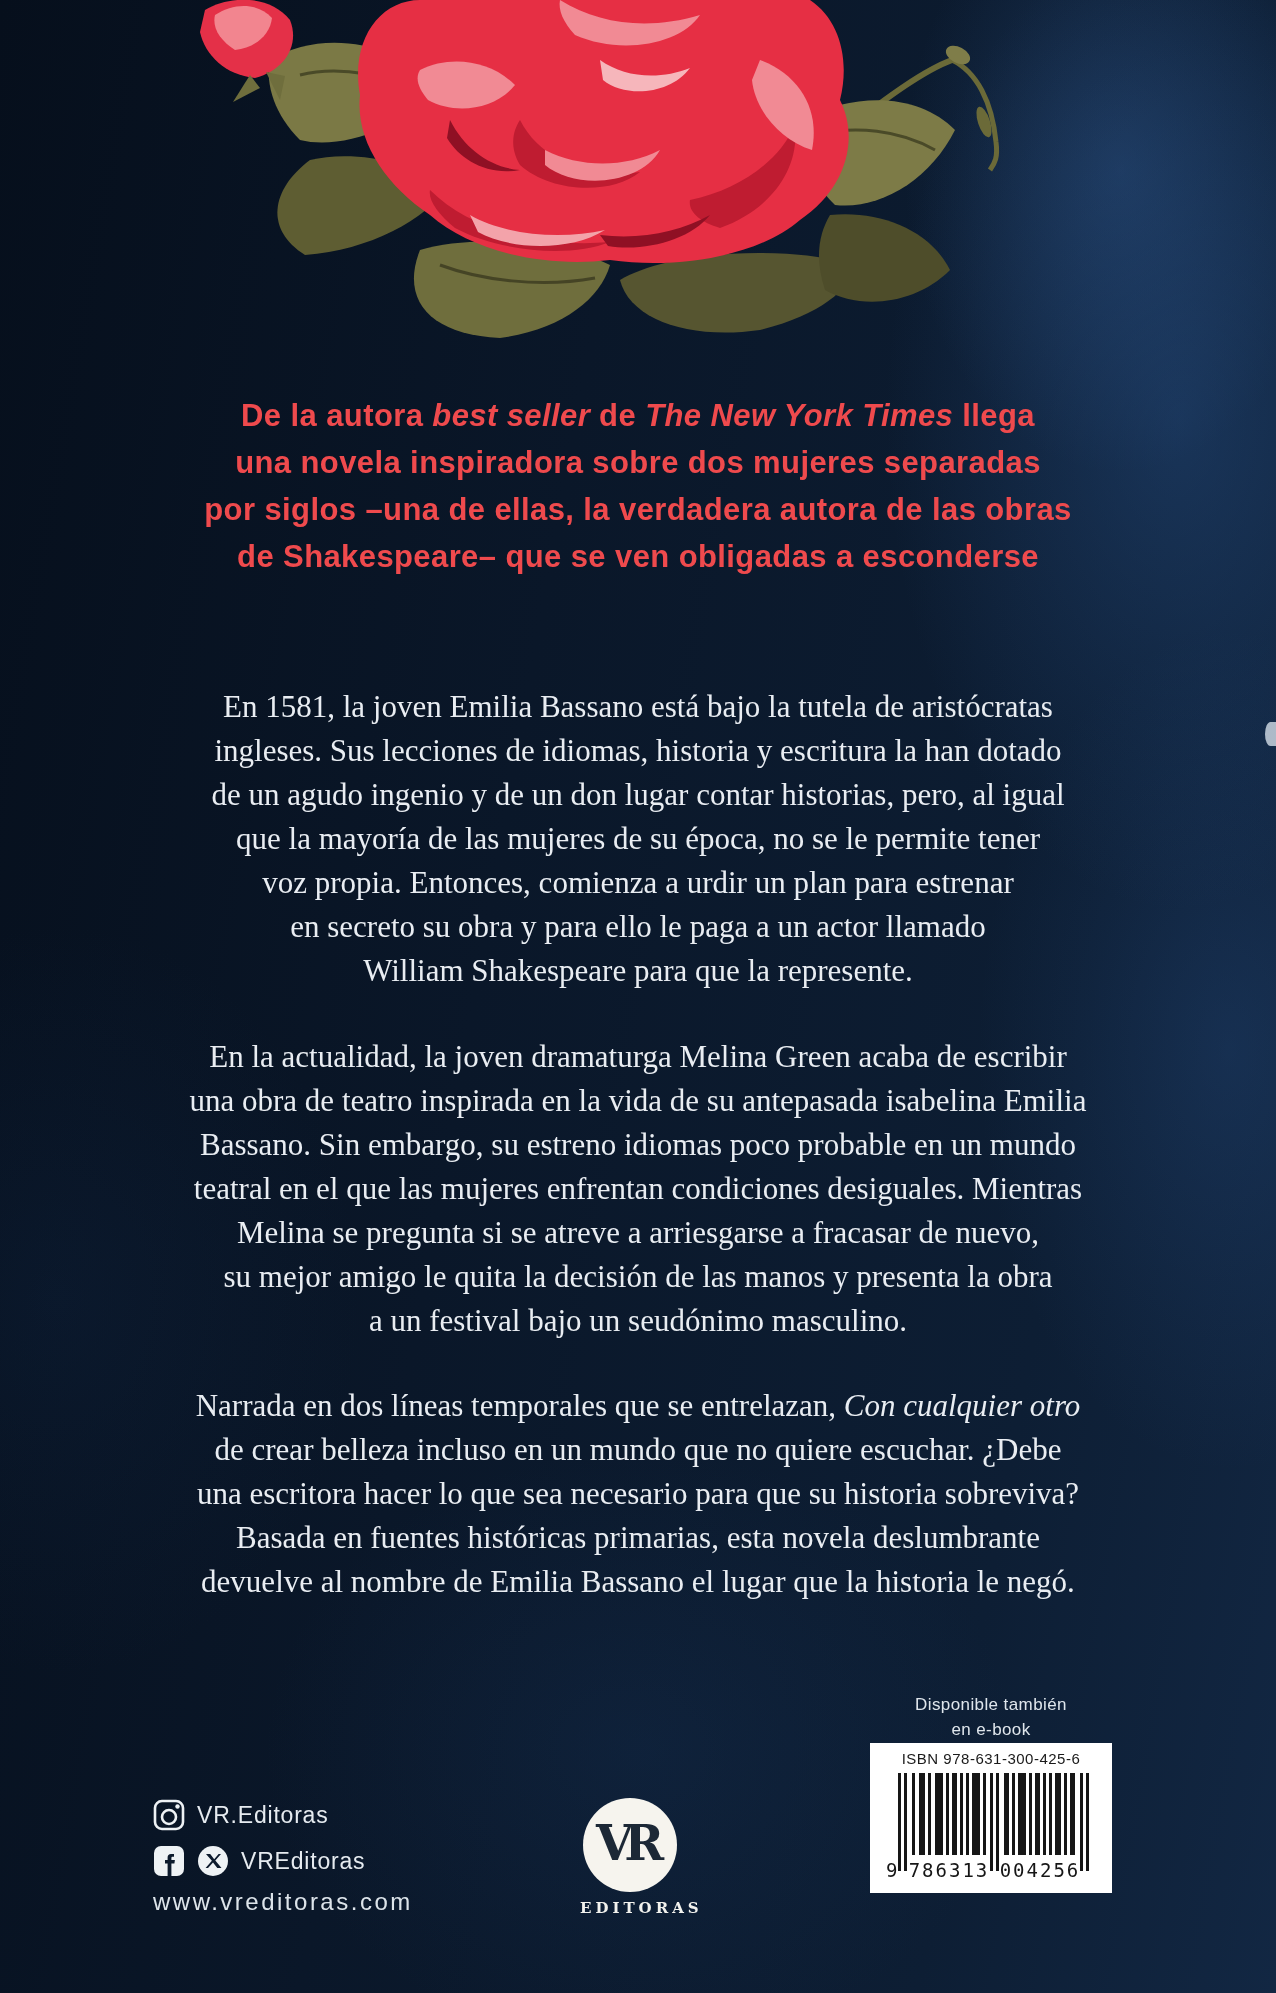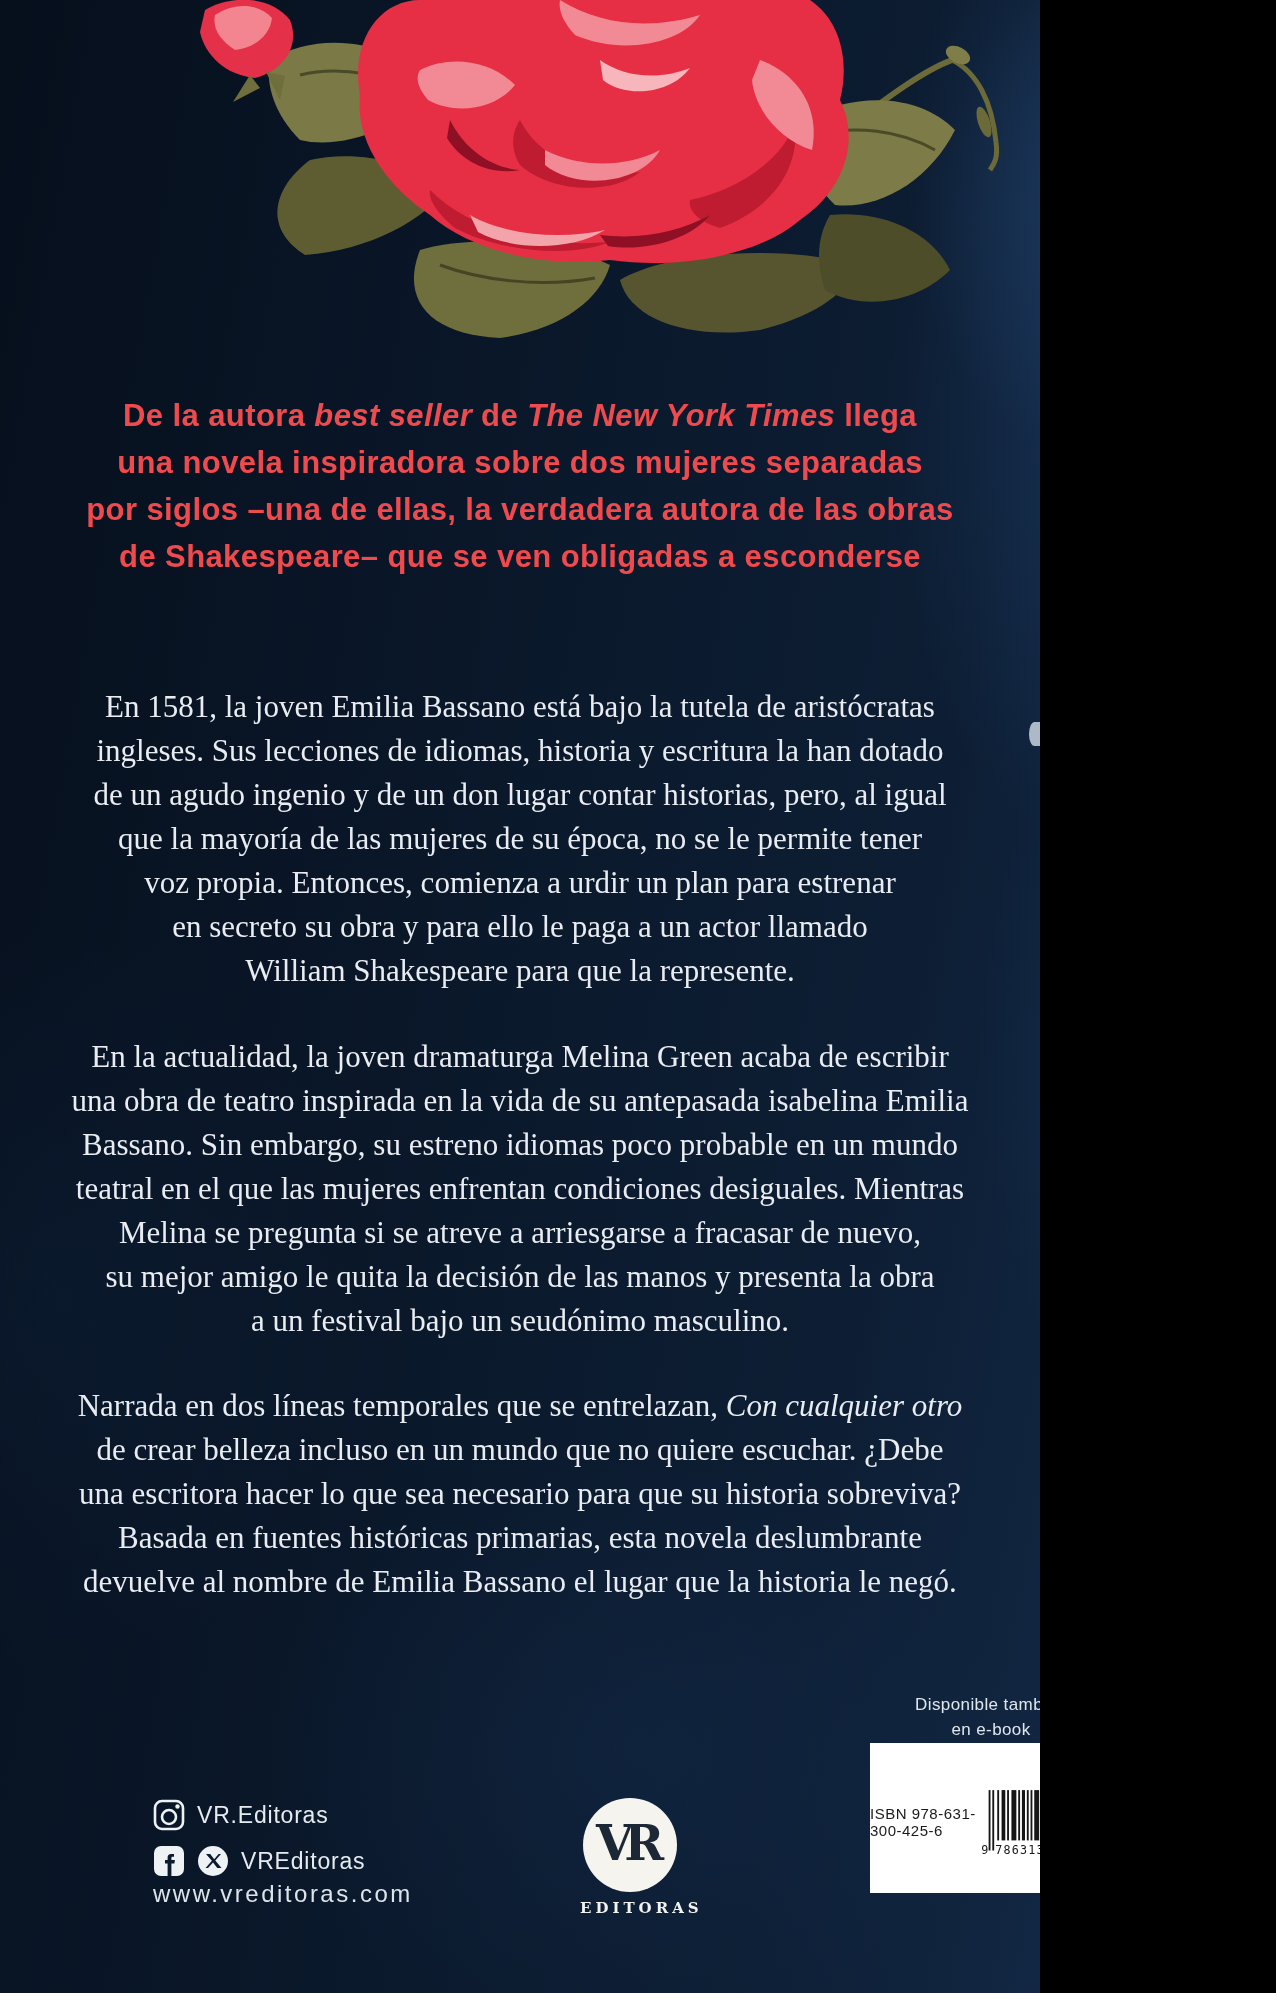--- a/index.html
+++ b/index.html
@@ -1,17 +1,17 @@
 <!DOCTYPE html>
 <html><head>
 <meta charset="utf-8">
 <style>
   html,body{margin:0;padding:0;background:#000;}
   .cover{
-    position:relative;width:1040px;height:1993px;overflow:hidden;
+    position:relative;width:1276px;height:1993px;overflow:hidden;
     font-family:"Liberation Sans",sans-serif;
     background:
       radial-gradient(420px 700px at 1180px 420px, rgba(45,90,150,.38), transparent 70%),
       radial-gradient(360px 600px at 1230px 1050px, rgba(40,80,135,.30), transparent 70%),
       radial-gradient(300px 420px at 1120px 170px, rgba(55,100,160,.35), transparent 72%),
       radial-gradient(500px 400px at 640px 1750px, rgba(25,55,95,.25), transparent 75%),
       radial-gradient(400px 500px at 60px 1300px, rgba(20,45,80,.22), transparent 75%),
       linear-gradient(100deg, #060f1c 0%, #0a1729 40%, #0d1e34 78%, #122743 100%);
   }
   .rose{position:absolute;top:0;left:0;}
@@ -26,37 +26,37 @@
   }
   .para em{font-style:italic;}
   #p1{top:685px;} #p2{top:1035px;} #p3{top:1384px;}
   .ebook{
     position:absolute;left:870px;width:242px;top:1692px;text-align:center;
     color:#dfe6ec;font-size:17px;line-height:25px;letter-spacing:.4px;
   }
   .social{position:absolute;left:153px;top:1788px;color:#e6ebf0;}
   .social .row{display:flex;align-items:center;gap:12px;height:38px;margin-top:8px;}
   .social .handle{font-size:23px;letter-spacing:.8px;color:#e6ebf0;}
-  .website{font-size:24px;letter-spacing:2.5px;margin-top:0;color:#dde4ea;}
+  .website{font-size:24px;letter-spacing:2.5px;margin-top:8px;color:#dde4ea;}
   .logo{position:absolute;left:580px;top:1798px;width:100px;text-align:center;}
   .logo-circle{
     width:94px;height:94px;border-radius:50%;background:#f6f4ee;
     display:flex;align-items:center;justify-content:center;margin:0 auto;
   }
   .logo-mono{
     font-family:"DejaVu Serif",serif;font-weight:bold;font-size:48px;color:#1c2836;
     letter-spacing:-9px;padding-right:9px;transform:translateY(-2px);
   }
   .logo-word{
     margin-top:7px;color:#f2f2ee;font-family:"DejaVu Serif",serif;font-weight:bold;
     font-size:15px;letter-spacing:4px;
   }
   .barcode-box{
     position:absolute;left:870px;top:1743px;width:242px;height:150px;background:#fff;
-    display:flex;align-items:center;padding-top:7px;box-sizing:border-box;
+    display:flex;flex-direction:column;align-items:center;padding-top:7px;box-sizing:border-box;
   }
   .isbn{color:#1a1a1a;font-size:15px;letter-spacing:.5px;font-weight:500;}
   .bc-digit{font-family:"DejaVu Sans Mono",monospace;}
   .speck{
     position:absolute;right:0;top:722px;width:11px;height:24px;background:#c9d4df;
     border-radius:60% 0 0 60%;opacity:.85;
   }
 </style>
 </head>
 <body>

